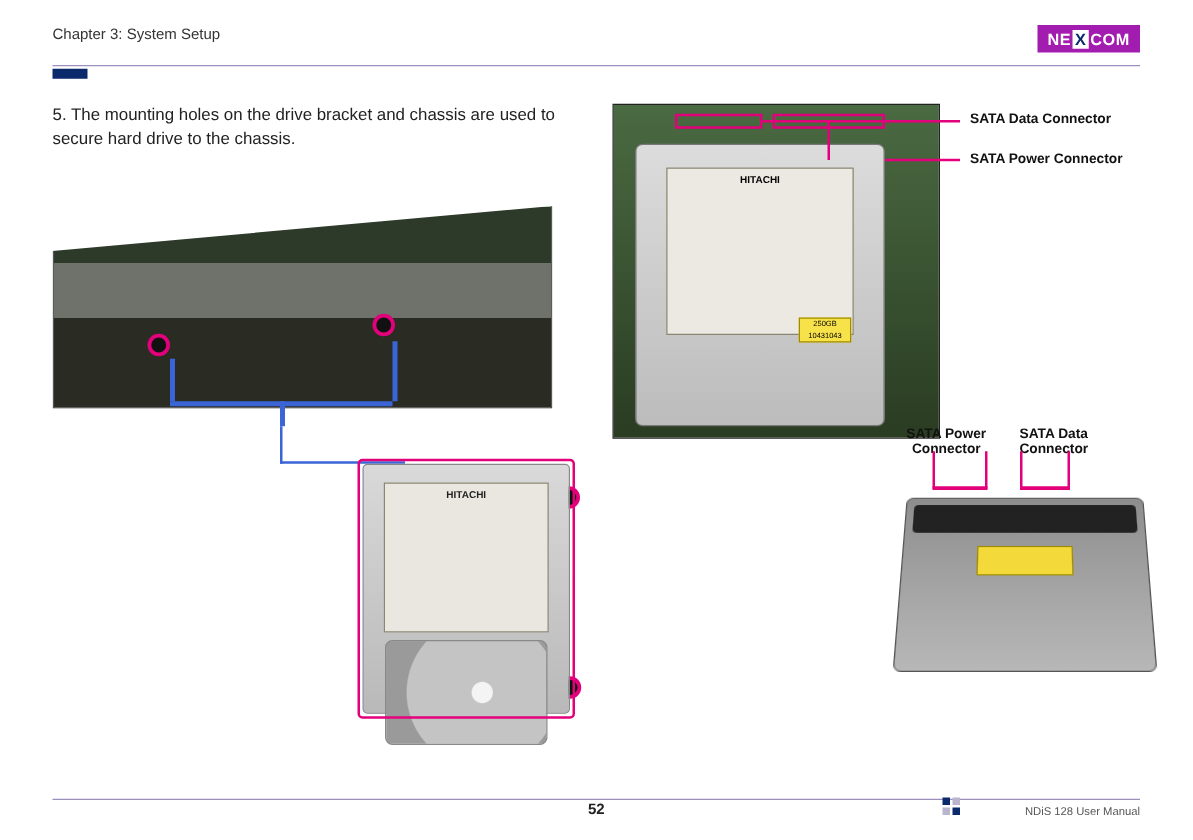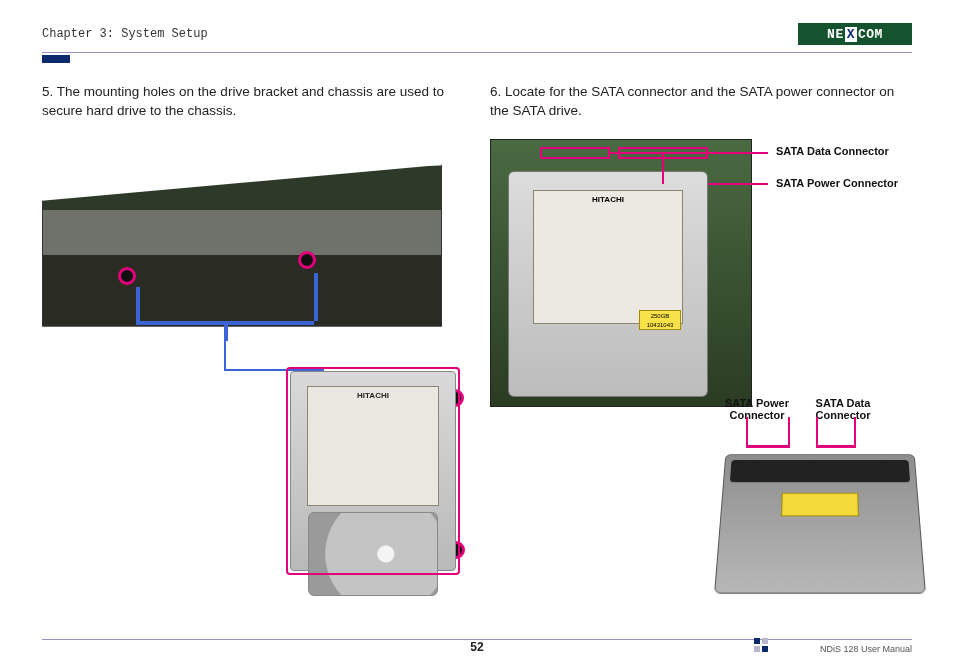--- a/index.html
+++ b/index.html
@@ -12,32 +12,31 @@
     overflow: hidden;
   }
   .page {
     padding: 20px 42px 0 42px;
     height: 100%;
     position: relative;
   }
   .header {
     display: flex;
     justify-content: space-between;
-    align-items: center;
+    align-items: flex-start;
     height: 28px;
-    font-family: Liberation Mono, monospace;
   }
   .chapter {
     font-size: 12px;
     color: #333;
   }
   .logo-top {
-    width: 114px;
+    width: 82px;
     height: 22px;
-    background: #14532d;
+    background: #a21caf;
     display: flex;
     align-items: center;
     justify-content: center;
   }
   .logo-top span {
     color: #fff;
     font-weight: bold;
     font-size: 13px;
     letter-spacing: 0.5px;
   }
@@ -338,21 +337,20 @@
           <div class="label">
             <div class="brand">HITACHI</div>
           </div>
           <div class="platter"></div>
         </div>
         <div class="hdd-outline"></div>
       </div>
     </div>
 
     <div class="col">
-      <p class="instr">6.  Locate for the SATA connector and the SATA power connector on the SATA drive.</p>
 
       <div class="fig2">
         <div class="board"></div>
         <div class="hdd2">
           <div class="label">
             <div class="brand">HITACHI</div>
           </div>
           <div class="sticker">
             <div>250GB</div>
             <div>10431043</div>

